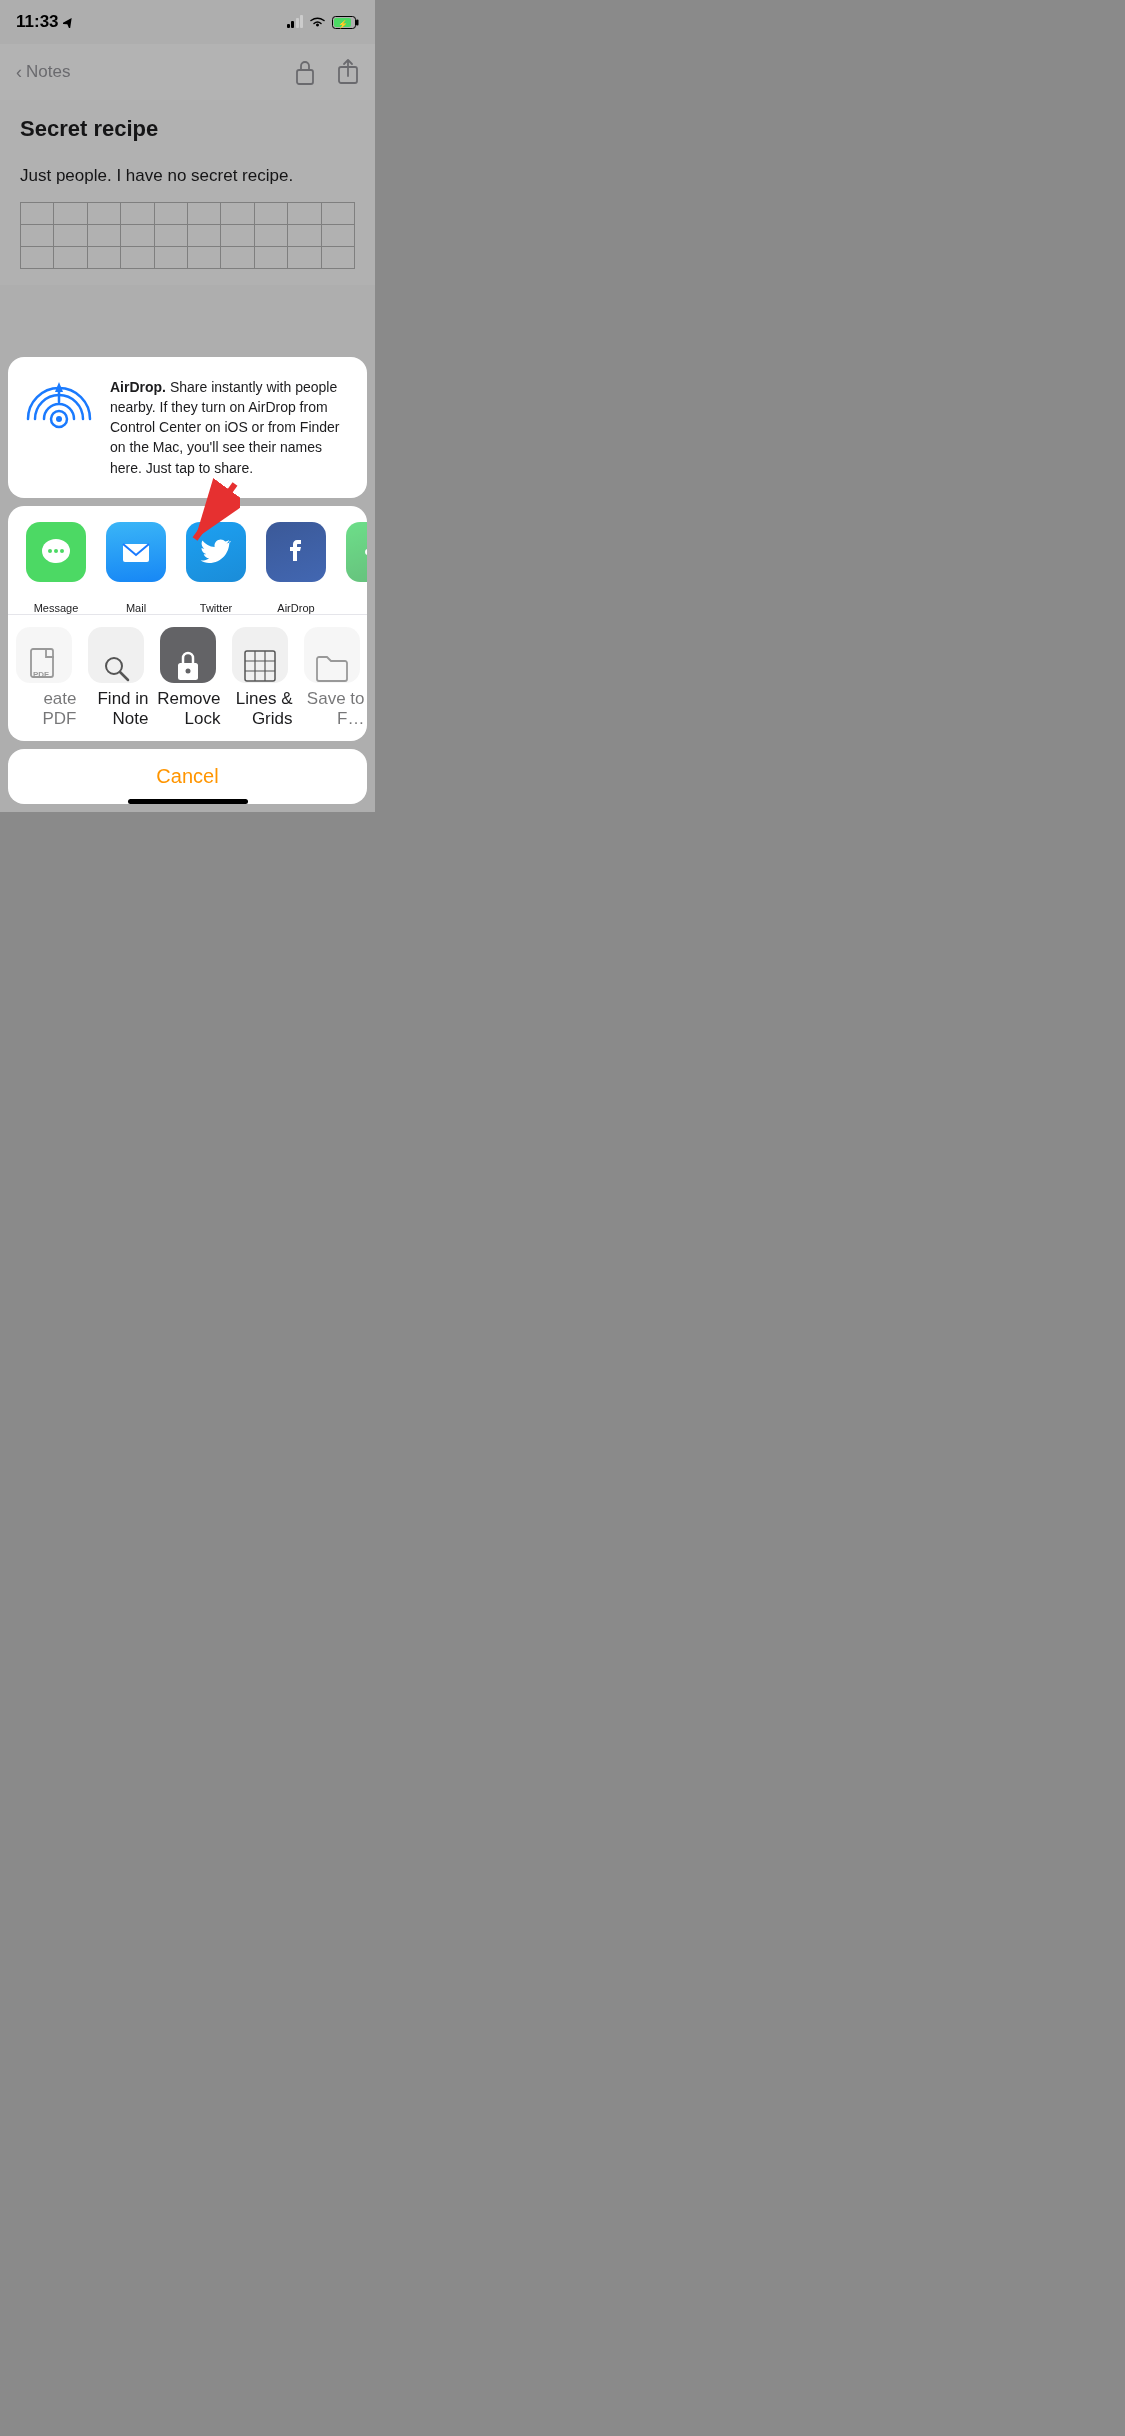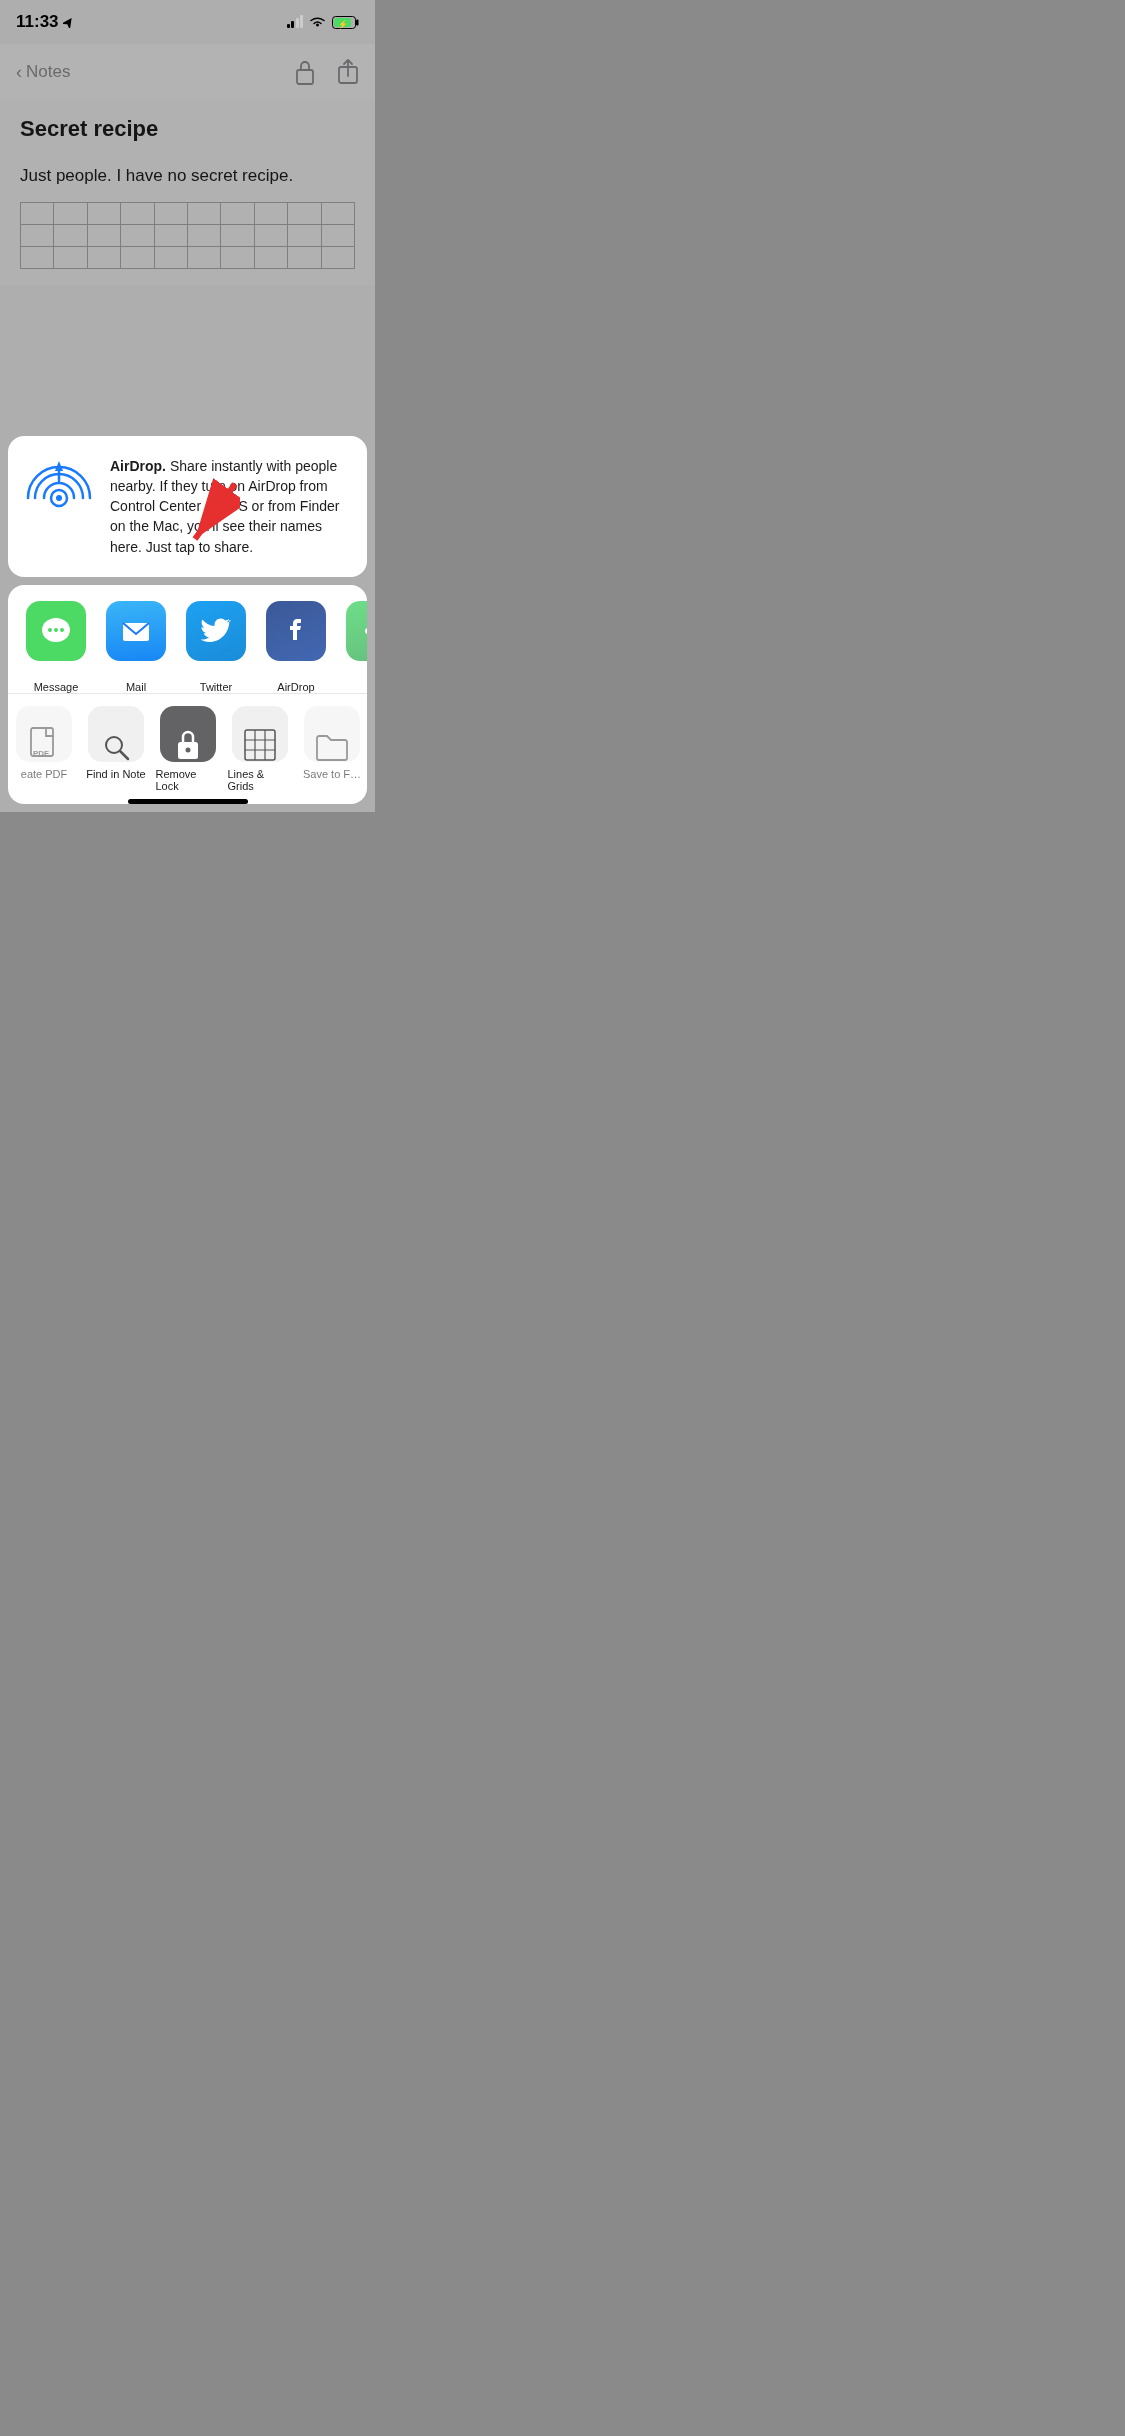--- a/index.html
+++ b/index.html
@@ -242,23 +242,23 @@
       border-radius: 14px;
       background: #f0f0f0;
       display: flex;
       align-items: flex-end;
       justify-content: center;
     }
     .action-icon-wrap.highlighted {
       background: #636366;
     }
     .action-label {
-      font-size: 11px;
+      font-size: 17px;
       color: #1c1c1e;
-      text-align: left;
+      text-align: right;
       max-width: 65px;
       word-break: break-word;
     }
     .action-item-partial {
       opacity: 0.6;
     }
 
     
     .red-arrow {
       position: absolute;
@@ -535,20 +535,23 @@
           <svg width="34" height="30" viewBox="0 0 34 30" fill="none">
             <path d="M2,6 L2,26 a2,2 0 0,0 2,2 L30,28 a2,2 0 0,0 2,-2 L32,10 a2,2 0 0,0-2,-2 L16,8 L12,4 L4,4 a2,2 0 0,0-2,2z" stroke="#555" stroke-width="1.8" fill="none"></path>
           </svg>
         </div>
         <span class="action-label">Save to F…</span>
       </div>
 
     </div>
   </div>
 
+  <div class="cancel-btn">
+    <span>Cancel</span>
+  </div>
 
 </div>
 
 <svg class="red-arrow" viewBox="0 0 90 90">
   <defs>
     <marker id="arrowhead" markerWidth="10" markerHeight="7" refX="10" refY="3.5" orient="auto">
       <polygon points="0 0, 10 3.5, 0 7" fill="#e63030"></polygon>
     </marker>
   </defs>
   <line x1="85" y1="10" x2="45" y2="65" stroke="#e63030" stroke-width="6" marker-end="url(#arrowhead)"></line>

